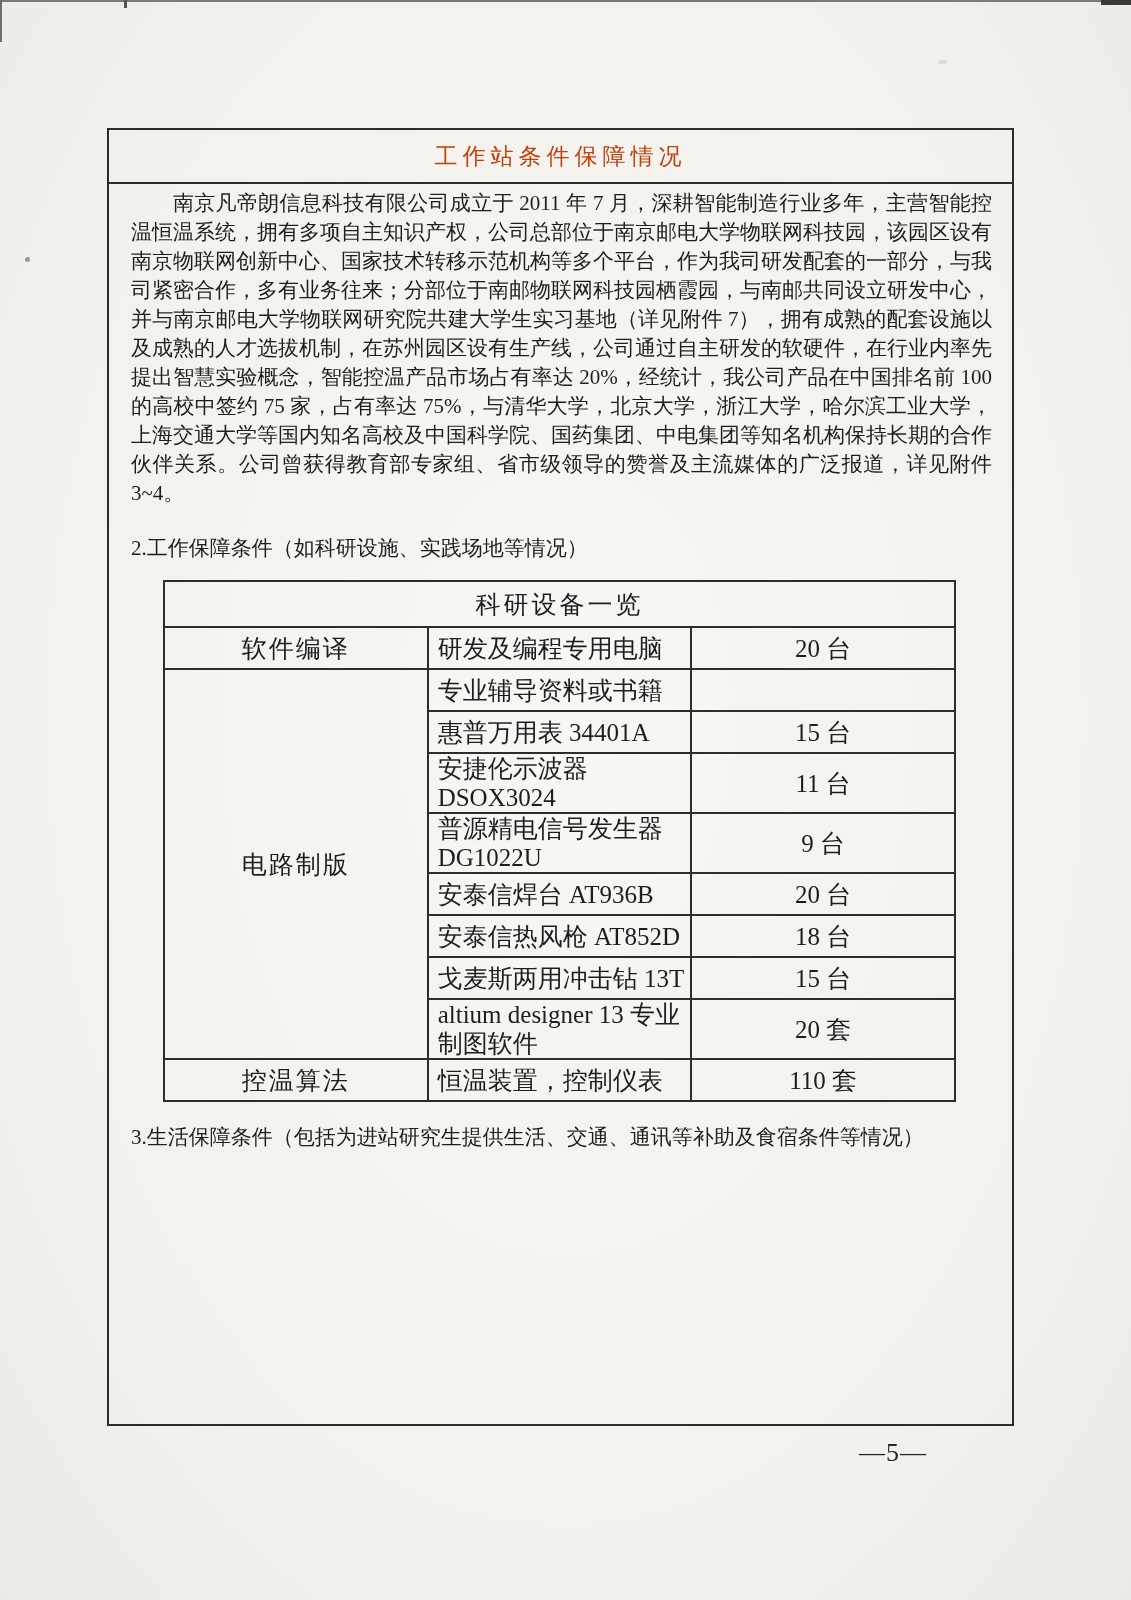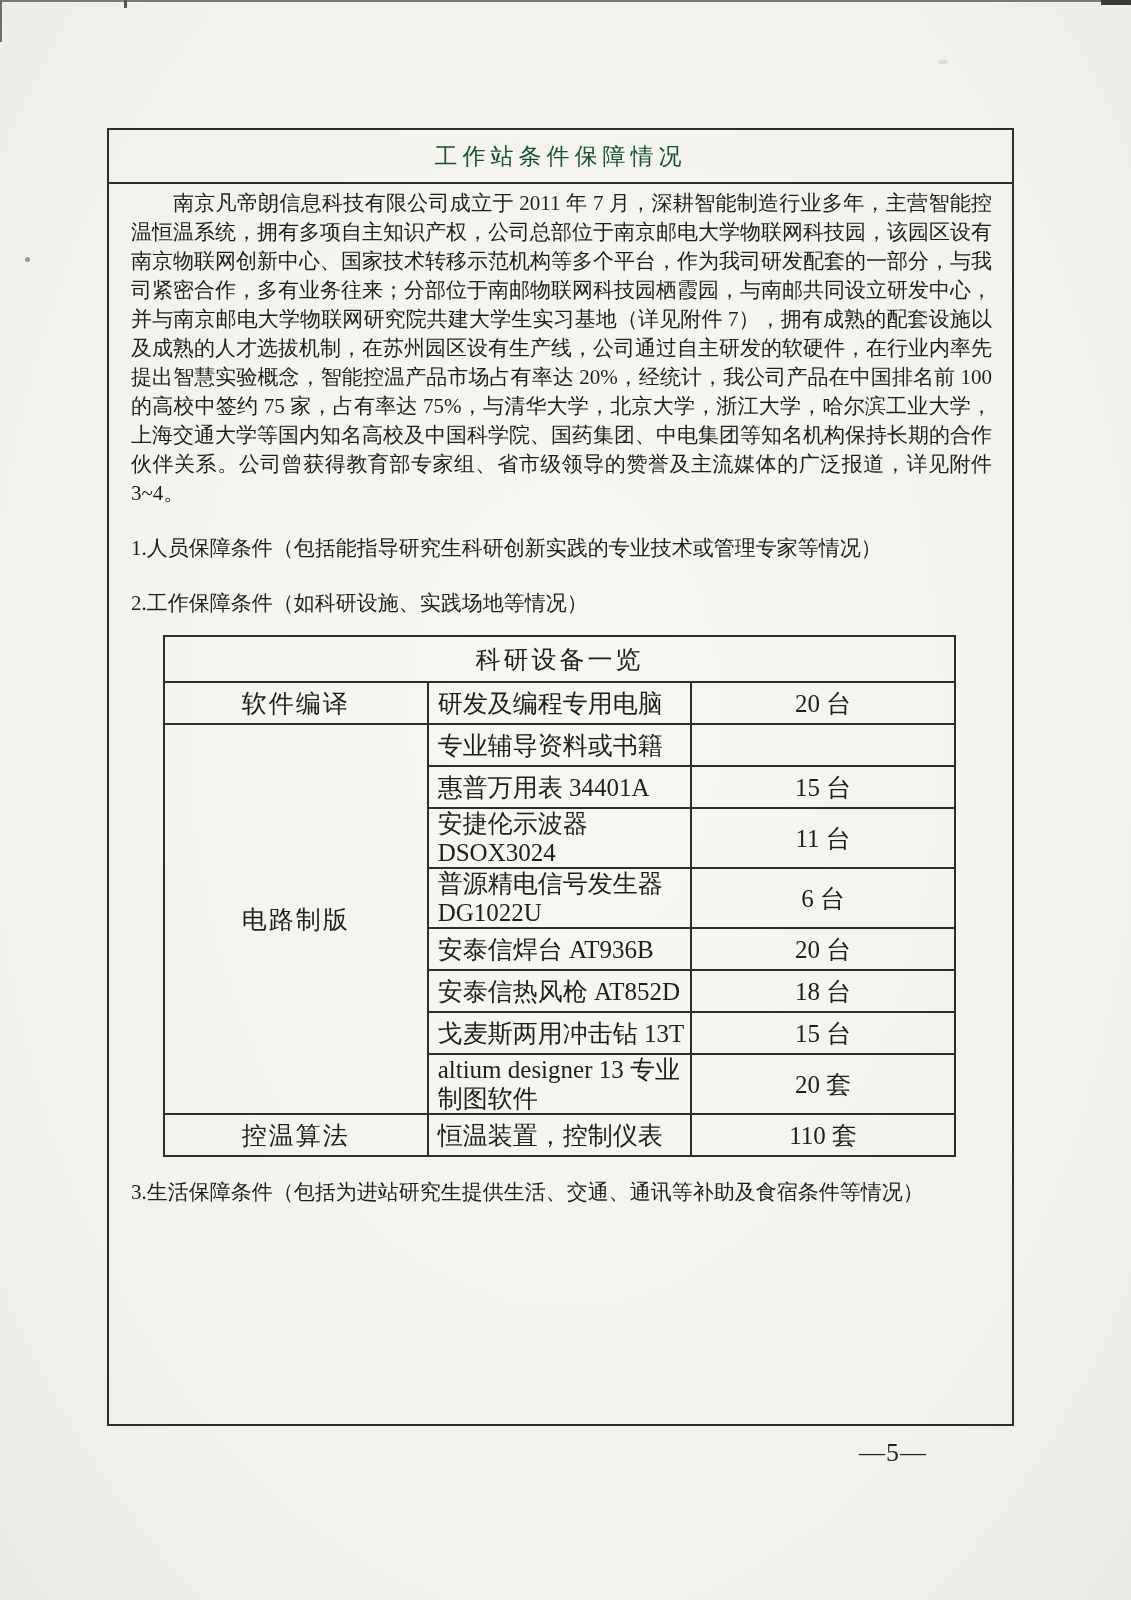--- a/index.html
+++ b/index.html
@@ -69,21 +69,21 @@
     overflow: hidden;
   }
   .doc-title-row {
     height: 52px;
     border-bottom: 2px solid #2d2d2b;
     display: flex;
     align-items: center;
     justify-content: center;
     font-size: 23px;
     letter-spacing: 5px;
-    color: #14532d;
+    color: #c2410c;
   }
   .doc-content {
     padding: 5px 20px 0 22px;
     font-size: 21px;
     line-height: 29px;
     text-align: justify;
     color: #1e1e1e;
   }
   .doc-content p { margin: 0; }
   p.indent { text-indent: 2em; }
@@ -148,21 +148,20 @@
 <div class="scan-speck-2"></div>
 
 <div class="doc-box">
 
   <div class="doc-title-row">工作站条件保障情况</div>
 
   <div class="doc-content">
 
     <p class="indent">南京凡帝朗信息科技有限公司成立于 2011 年 7 月，深耕智能制造行业多年，主营智能控温恒温系统，拥有多项自主知识产权，公司总部位于南京邮电大学物联网科技园，该园区设有南京物联网创新中心、国家技术转移示范机构等多个平台，作为我司研发配套的一部分，与我司紧密合作，多有业务往来；分部位于南邮物联网科技园栖霞园，与南邮共同设立研发中心，并与南京邮电大学物联网研究院共建大学生实习基地（详见附件 7），拥有成熟的配套设施以及成熟的人才选拔机制，在苏州园区设有生产线，公司通过自主研发的软硬件，在行业内率先提出智慧实验概念，智能控温产品市场占有率达 20%，经统计，我公司产品在中国排名前 100 的高校中签约 75 家，占有率达 75%，与清华大学，北京大学，浙江大学，哈尔滨工业大学，上海交通大学等国内知名高校及中国科学院、国药集团、中电集团等知名机构保持长期的合作伙伴关系。公司曾获得教育部专家组、省市级领导的赞誉及主流媒体的广泛报道，详见附件 3~4。</p>
 
-    <p class="section-heading">1.人员保障条件（包括能指导研究生科研创新实践的专业技术或管理专家等情况）</p>
 
     <p class="section-heading">2.工作保障条件（如科研设施、实践场地等情况）</p>
 
     <table class="equip-table">
       <thead>
         <tr>
           <th colspan="3">科研设备一览</th>
         </tr>
       </thead>
       <tbody id="equip-tbody">
@@ -179,21 +178,21 @@
           <tr>
             <td class="item">惠普万用表 34401A</td>
             <td class="qty">15 台</td>
           </tr>
           <tr>
             <td class="item">安捷伦示波器 DSOX3024</td>
             <td class="qty">11 台</td>
           </tr>
           <tr>
             <td class="item">普源精电信号发生器 DG1022U</td>
-            <td class="qty">6 台</td>
+            <td class="qty">9 台</td>
           </tr>
           <tr>
             <td class="item">安泰信焊台 AT936B</td>
             <td class="qty">20 台</td>
           </tr>
           <tr>
             <td class="item">安泰信热风枪 AT852D</td>
             <td class="qty">18 台</td>
           </tr>
           <tr>

